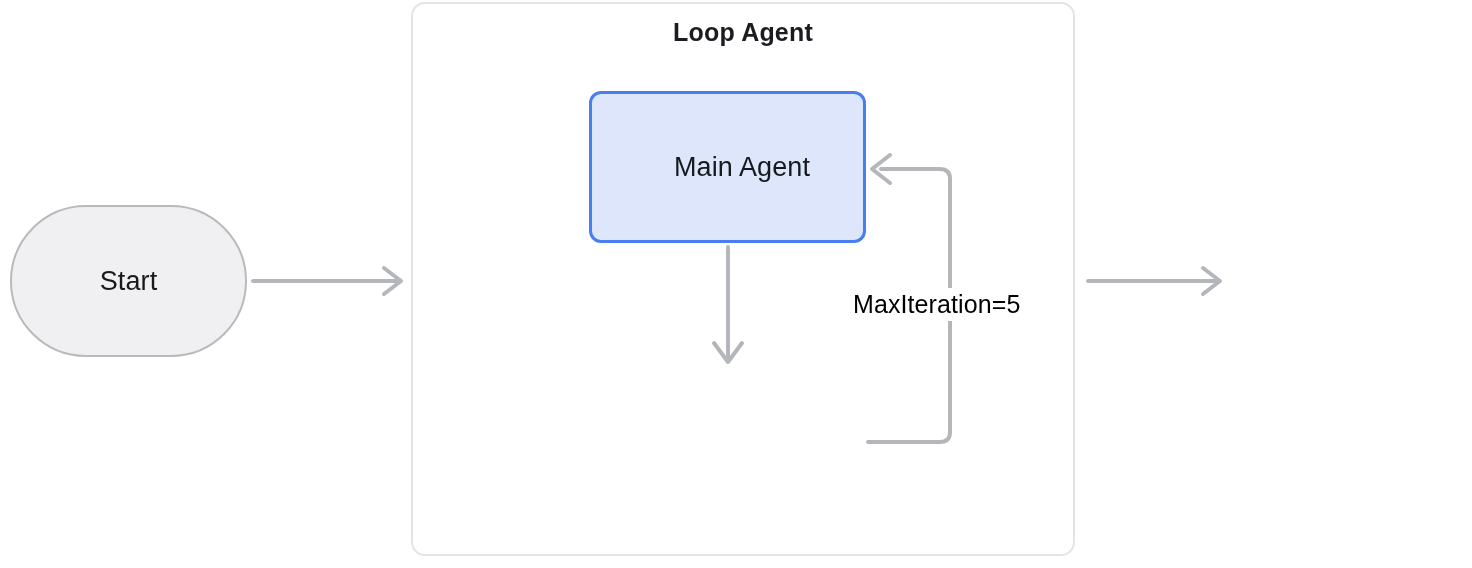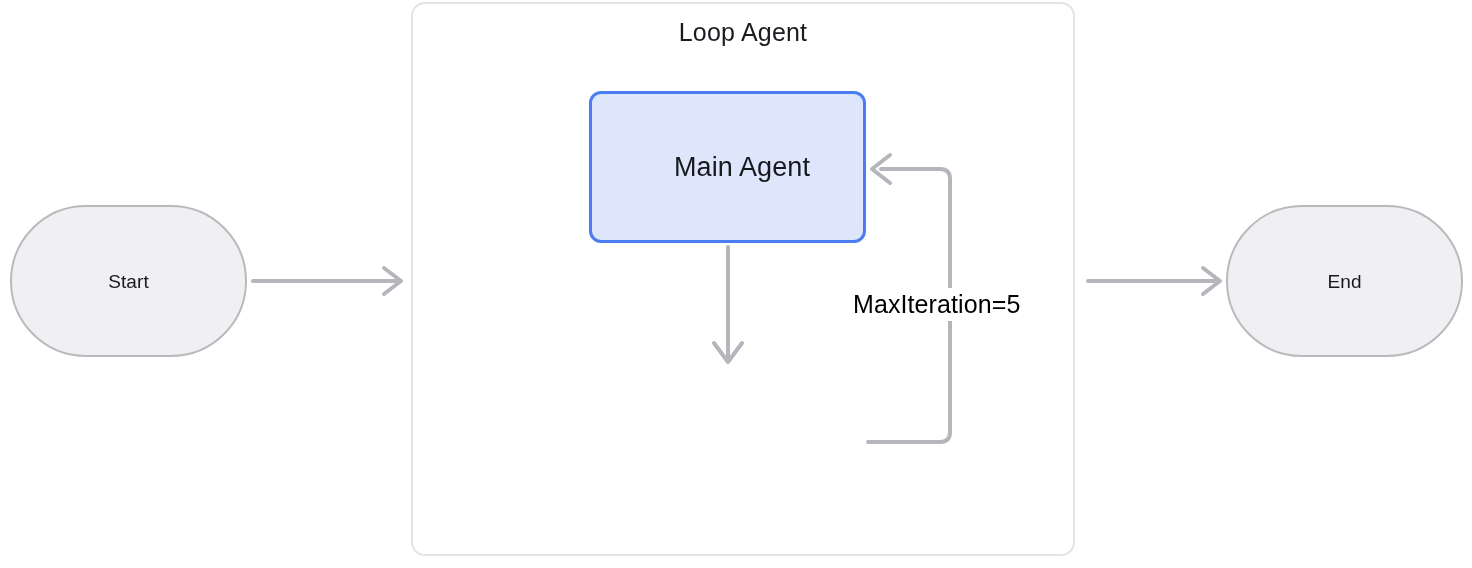--- a/index.html
+++ b/index.html
@@ -31,40 +31,40 @@
     position: absolute;
     display: flex;
     align-items: center;
     justify-content: center;
     background: #f0f0f2;
     border: 2px solid #b9babe;
     border-radius: 999px;
     box-sizing: border-box;
   }
   .terminator .node-label {
-    font-size: 19px;
+    font-size: 27px;
     color: #18191d;
     letter-spacing: .1px;
     line-height: 1;
   }
 
   
   .group-box {
     position: absolute;
     background: #ffffff;
     border: 2px solid #e4e4e7;
     border-radius: 14px;
     box-sizing: border-box;
   }
   .group-title {
     position: absolute;
     width: 100%;
     text-align: center;
     font-size: 25px;
-    font-weight: normal;
+    font-weight: bold;
     color: #1b1c20;
     letter-spacing: .2px;
     line-height: 1;
   }
 
   
   .process {
     position: absolute;
     display: flex;
     align-items: center;
@@ -125,23 +125,20 @@
         <path d="M1088,281 L1215,281"></path>
         <polyline points="1203,268 1220,281 1203,294" fill="none"></polyline>
       </g>
     </g>
   </svg>
 
   <div class="terminator" style="left:10px; top:205px; width:237px; height:152px;">
     <span class="node-label">Start</span>
   </div>
 
-  <div class="terminator" style="left:1226px; top:205px; width:237px; height:152px;">
-    <span class="node-label">End</span>
-  </div>
 
   <div class="process" style="left:589px; top:91px; width:277px; height:152px;">
     <span class="node-label">Main Agent</span>
   </div>
 
 
   <div class="edge-label" style="left:850px; top:288px;">MaxIteration=5</div>
 
 </div>
 

